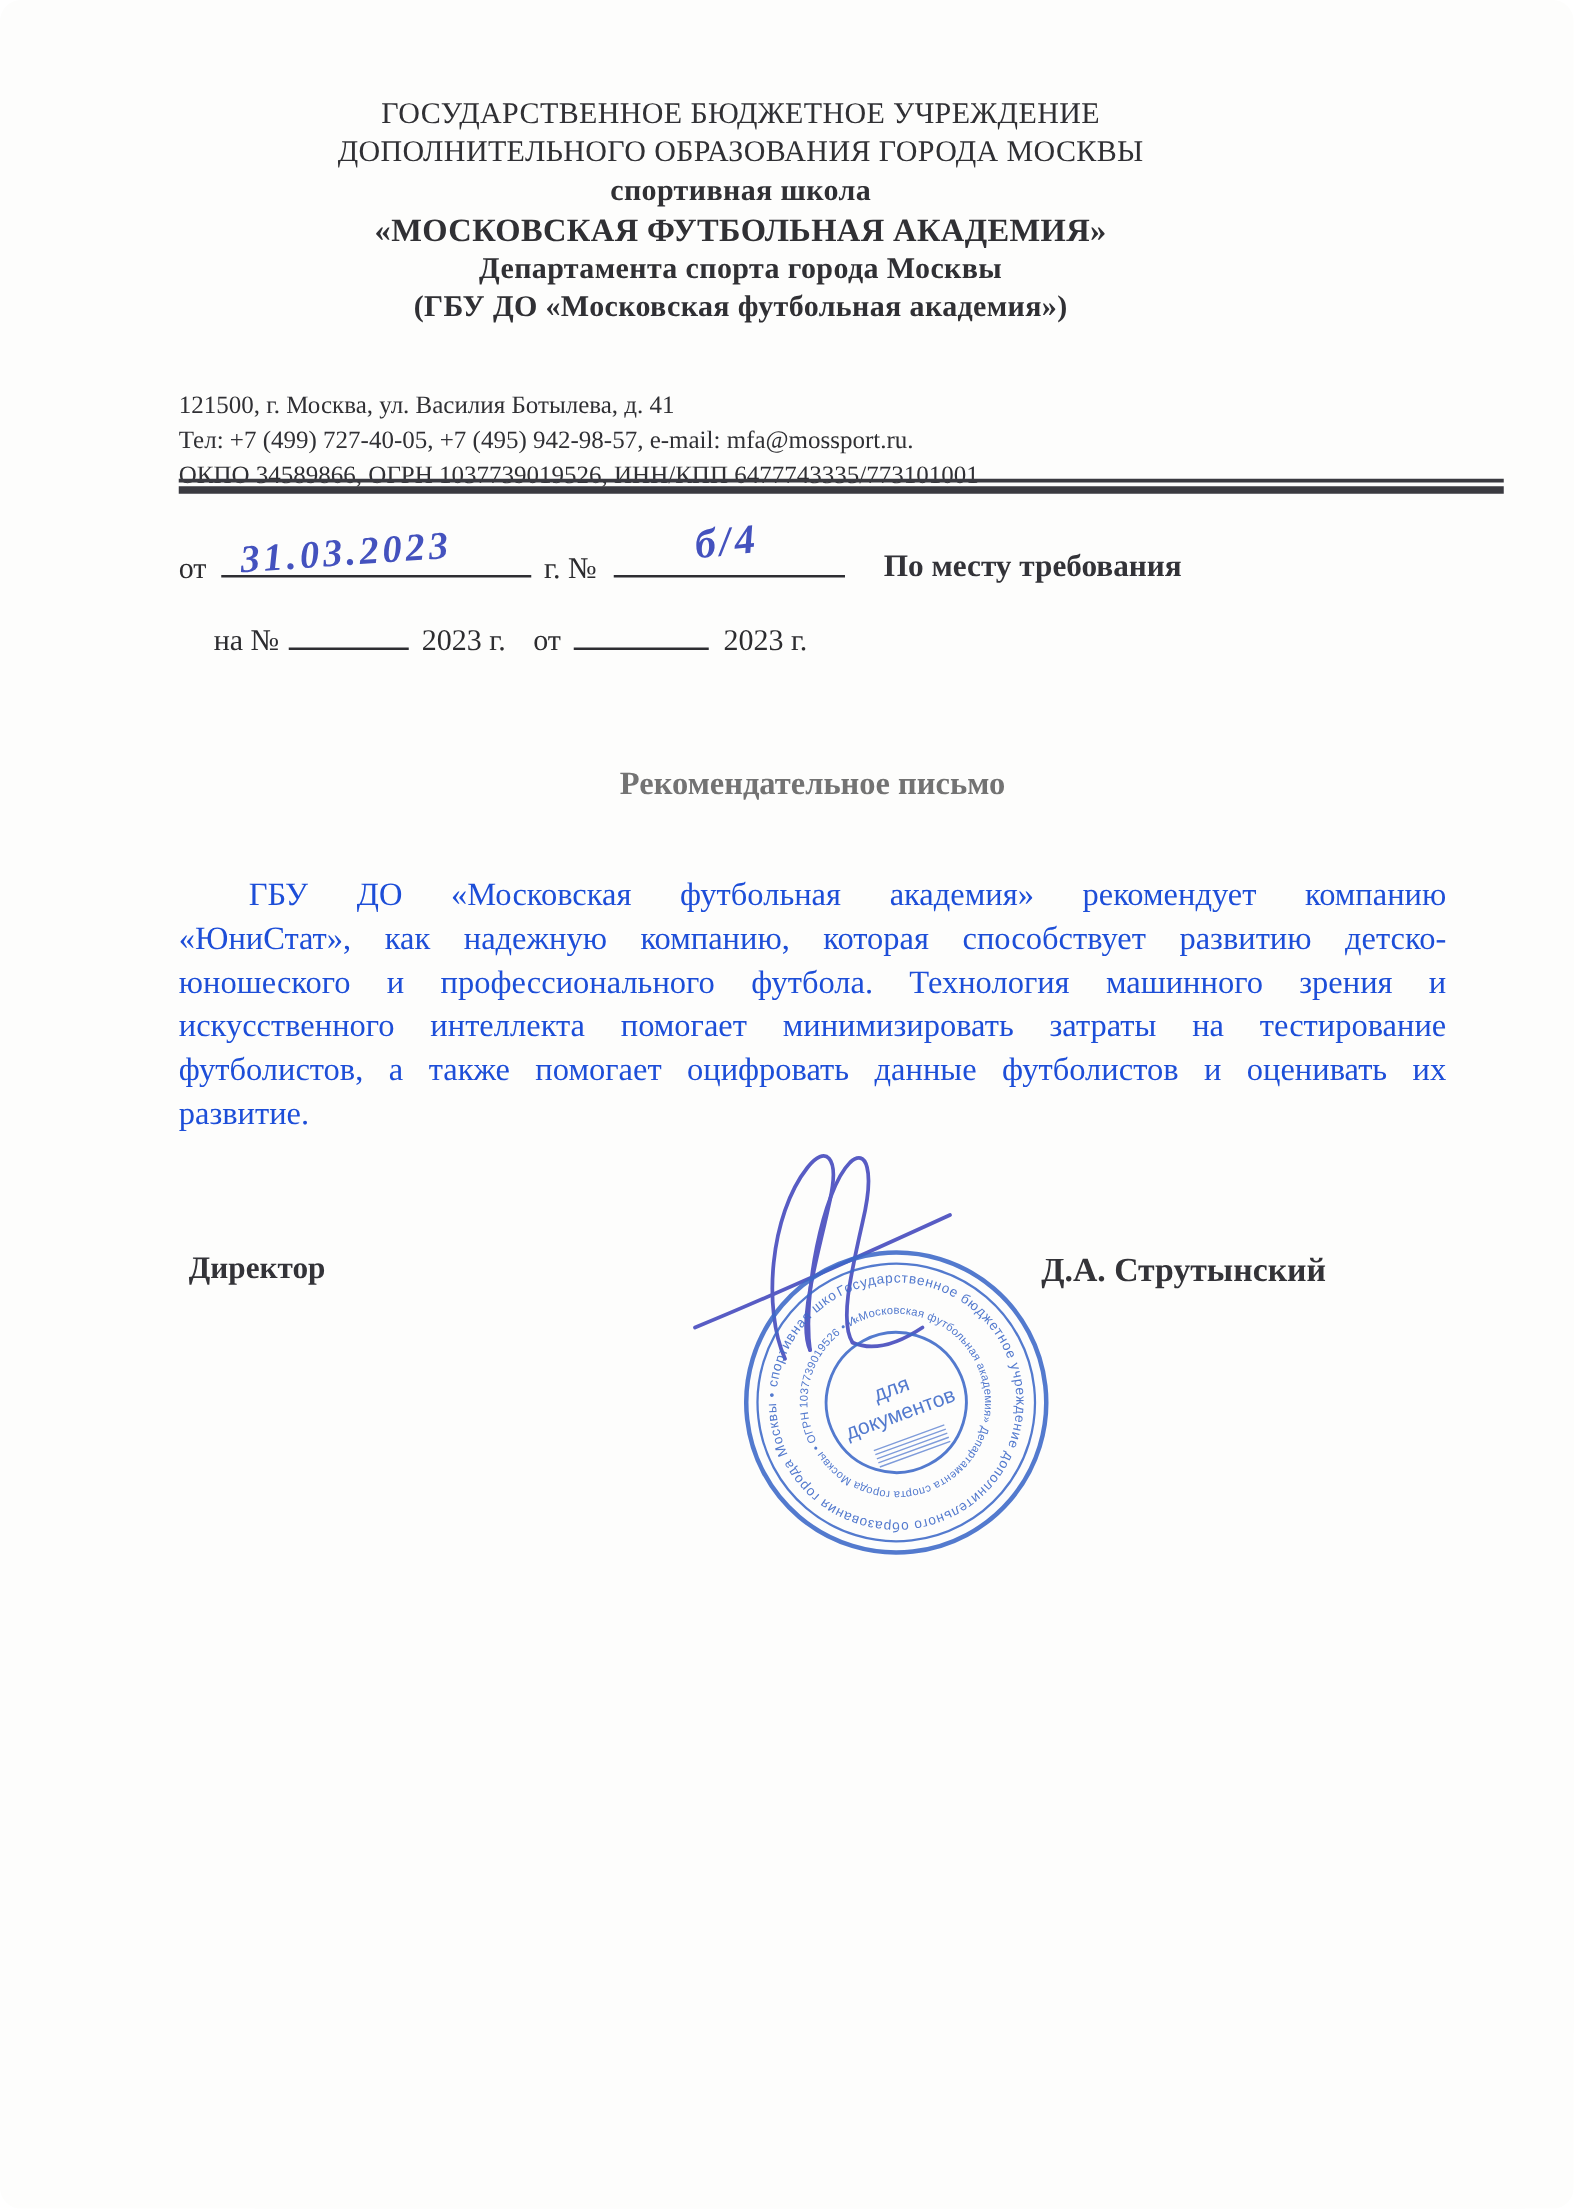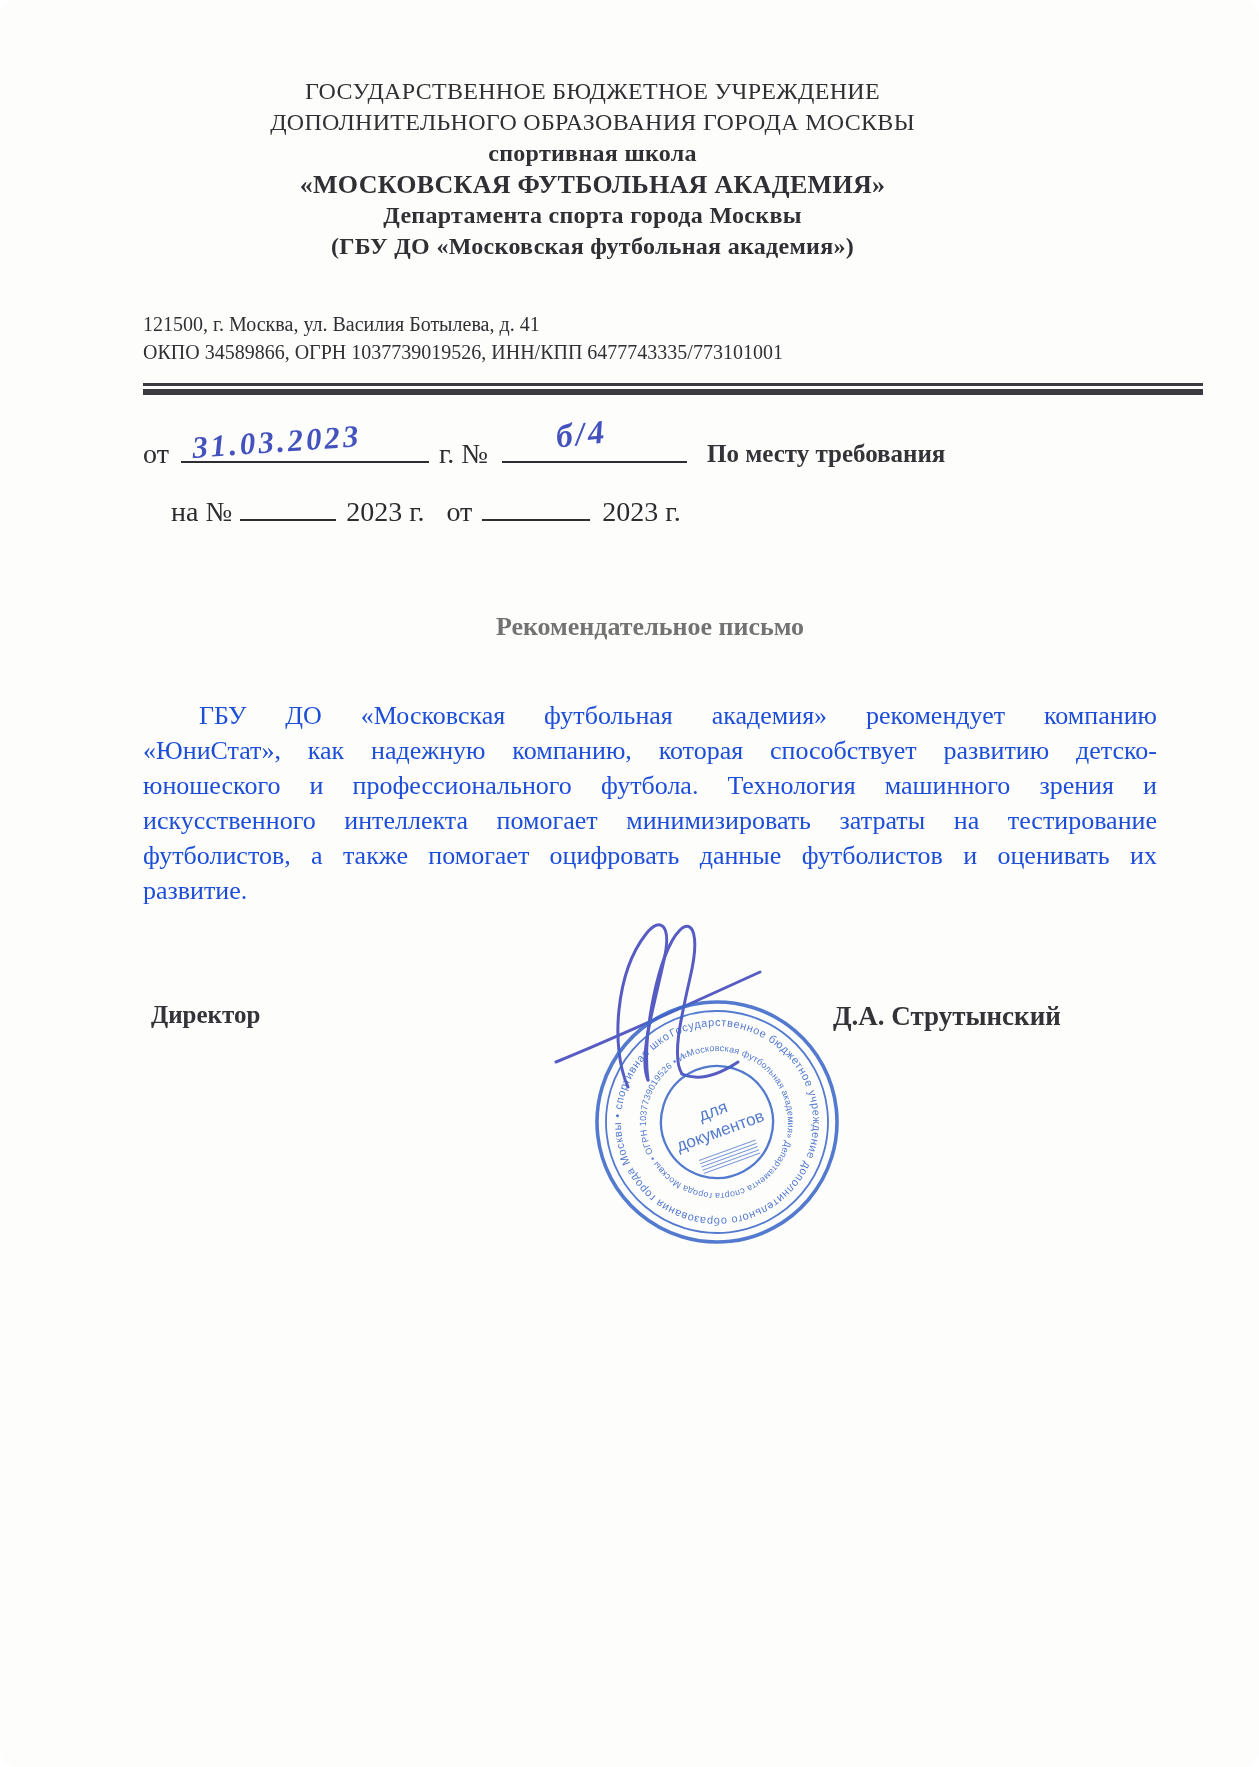--- a/index.html
+++ b/index.html
@@ -25,21 +25,21 @@
     font-size:20px; line-height:28px; color:#303034;
   }
 
   
   .rule { position:absolute; left:143px; top:383px; width:1060px; }
   .rule-thin  { height:3px; background:#3a3a40; }
   .rule-thick { height:6px; background:#3a3a40; margin-top:3px; }
 
   
   .ref-row {
-    position:absolute; left:143px; font-size:28px; color:#2c2c2f;
+    position:absolute; left:143px; font-size:24px; color:#2c2c2f;
     display:flex; align-items:baseline; white-space:nowrap;
   }
   .ref-row-1 { top:438px; }
   .ref-row-2 { top:496px;margin-left:28px; }
   .blank {
     display:inline-block; border-bottom:2px solid #2e2e32;
     height:24px; margin-bottom:-7px;
   }
   .blank-date { width:248px; margin:0 10px 0 12px; }
   .blank-num  { width:185px; margin-left:14px; }
@@ -94,20 +94,21 @@
     <div class="lh-line">ГОСУДАРСТВЕННОЕ БЮДЖЕТНОЕ УЧРЕЖДЕНИЕ</div>
     <div class="lh-line">ДОПОЛНИТЕЛЬНОГО ОБРАЗОВАНИЯ ГОРОДА МОСКВЫ</div>
     <div class="lh-line lh-bold">спортивная школа</div>
     <div class="lh-line lh-bold lh-name">«МОСКОВСКАЯ ФУТБОЛЬНАЯ АКАДЕМИЯ»</div>
     <div class="lh-line lh-bold">Департамента спорта города Москвы</div>
     <div class="lh-line lh-bold">(ГБУ ДО «Московская футбольная академия»)</div>
   </div>
 
   <div class="contacts">
     <div>121500, г. Москва, ул. Василия Ботылева, д. 41</div>
+    <div>Тел: +7 (499) 727-40-05, +7 (495) 942-98-57, e-mail: mfa@mossport.ru.</div>
     <div>ОКПО 34589866, ОГРН 1037739019526,  ИНН/КПП  6477743335/773101001</div>
   </div>
 
   <div class="rule">
     <div class="rule-thin"></div>
     <div class="rule-thick"></div>
   </div>
 
   <div class="ref-row ref-row-1">
     <span>от</span>

